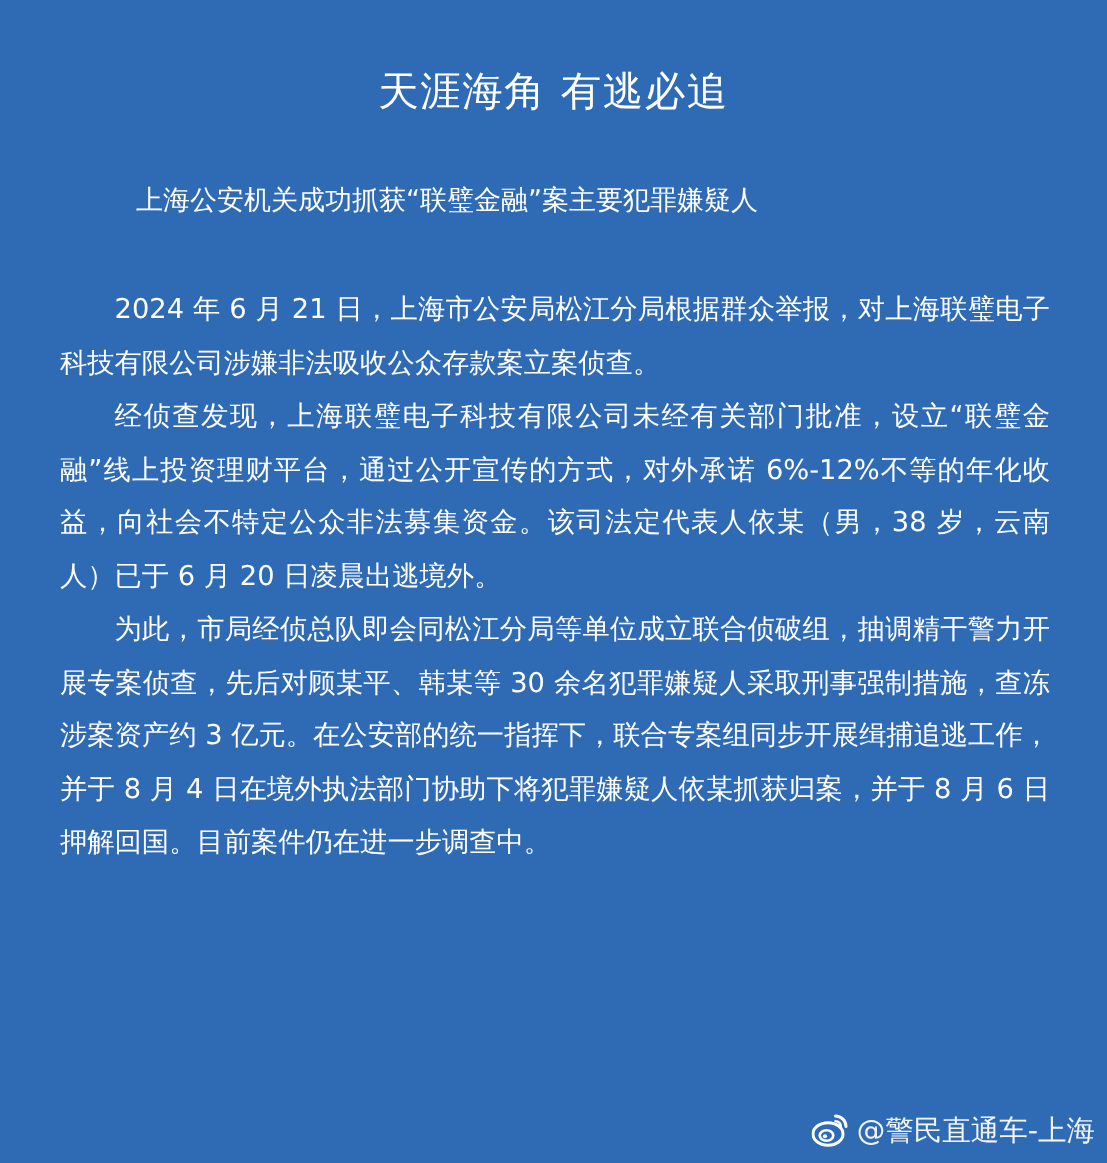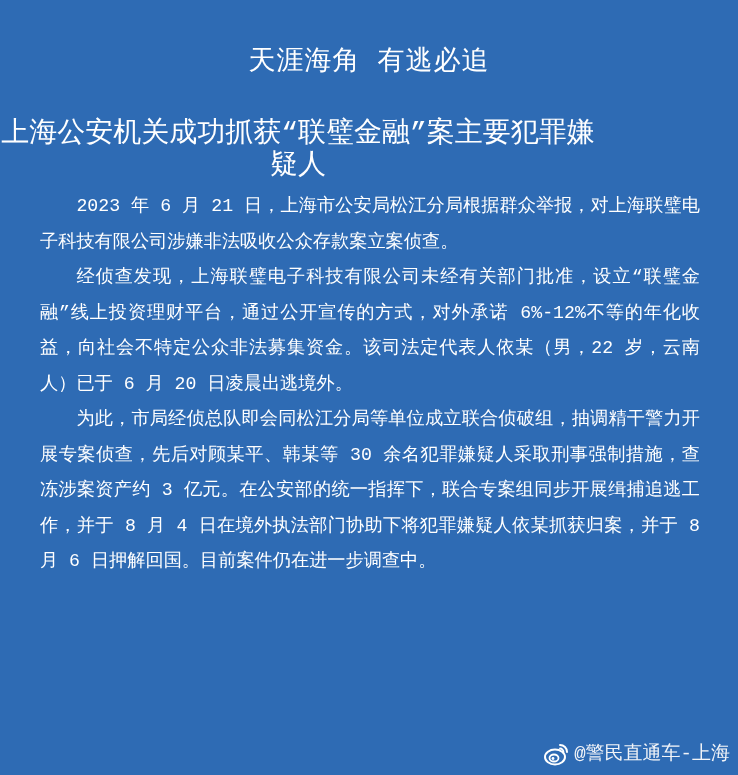--- a/index.html
+++ b/index.html
@@ -3,54 +3,54 @@
   <meta charset="utf-8">
   <style>
     html, body { margin: 0; padding: 0; }
     body {
       width: 738px; height: 775px; overflow: hidden;
       background: #2e6bb4;
       font-family: "DejaVu Sans", "Liberation Sans", sans-serif;
       color: #ffffff;
       position: relative;
     }
-    .page { position: absolute; left: 0; top: 0; width: 738px; height: 775px; font-family: Liberation Mono, monospace; }
+    .page { position: absolute; left: 0; top: 0; width: 738px; height: 775px; }
     .title {
       position: absolute; top: 44px; left: 0; width: 738px;
       text-align: center; font-size: 27px; letter-spacing: 1px;
       line-height: 36px;
     }
     .subtitle {
       position: absolute; top: 118px; left: 0; width: 596px;
-      text-align: center; font-size: 28px; line-height: 32px;
+      text-align: center; font-size: 18px; line-height: 32px;
     }
     .body {
       position: absolute; left: 40px; top: 189px; width: 660px;
       font-size: 18.2px; line-height: 35.5px;
       text-align: justify; text-justify: inter-character;
     }
     .body p { margin: 0; text-indent: 2em; }
     .watermark {
       position: absolute; right: 8px; top: 741px;
       font-size: 19px; line-height: 26px;
-      display: flex; align-items: center; gap: 4px;
+      display: flex; align-items: flex-start; gap: 4px;
       color: #f2f4f8;
     }
     .weibo-icon { width: 26px; height: 24px; display: inline-block; }
   </style>
 </head>
 <body>
 
 <div class="page">
   <div class="title">天涯海角  有逃必追</div>
   <div class="subtitle">上海公安机关成功抓获“联璧金融”案主要犯罪嫌疑人</div>
 
   <div class="body">
-    <p>2023 年 6 月 21 日，上海市公安局松江分局根据群众举报，对上海联璧电子科技有限公司涉嫌非法吸收公众存款案立案侦查。</p>
-    <p>经侦查发现，上海联璧电子科技有限公司未经有关部门批准，设立“联璧金融”线上投资理财平台，通过公开宣传的方式，对外承诺 6%-12%不等的年化收益，向社会不特定公众非法募集资金。该司法定代表人依某（男，22 岁，云南人）已于 6 月 20 日凌晨出逃境外。</p>
+    <p>2024 年 6 月 21 日，上海市公安局松江分局根据群众举报，对上海联璧电子科技有限公司涉嫌非法吸收公众存款案立案侦查。</p>
+    <p>经侦查发现，上海联璧电子科技有限公司未经有关部门批准，设立“联璧金融”线上投资理财平台，通过公开宣传的方式，对外承诺 6%-12%不等的年化收益，向社会不特定公众非法募集资金。该司法定代表人依某（男，38 岁，云南人）已于 6 月 20 日凌晨出逃境外。</p>
     <p>为此，市局经侦总队即会同松江分局等单位成立联合侦破组，抽调精干警力开展专案侦查，先后对顾某平、韩某等 30 余名犯罪嫌疑人采取刑事强制措施，查冻涉案资产约 3 亿元。在公安部的统一指挥下，联合专案组同步开展缉捕追逃工作，并于 8 月 4 日在境外执法部门协助下将犯罪嫌疑人依某抓获归案，并于 8 月 6 日押解回国。目前案件仍在进一步调查中。</p>
   </div>
 
   <div class="watermark">
     <span class="weibo-icon">
       <svg width="26" height="24" viewBox="0 0 26 24">
         <ellipse cx="11" cy="15" rx="10" ry="7.5" fill="none" stroke="#ffffff" stroke-width="2"></ellipse>
         <ellipse cx="10" cy="16" rx="4.5" ry="3.5" fill="none" stroke="#ffffff" stroke-width="1.8"></ellipse>
         <circle cx="9" cy="16.5" r="1.4" fill="#ffffff"></circle>
         <path d="M16 3 A7 7 0 0 1 23 10" fill="none" stroke="#ffffff" stroke-width="2" stroke-linecap="round"></path>

